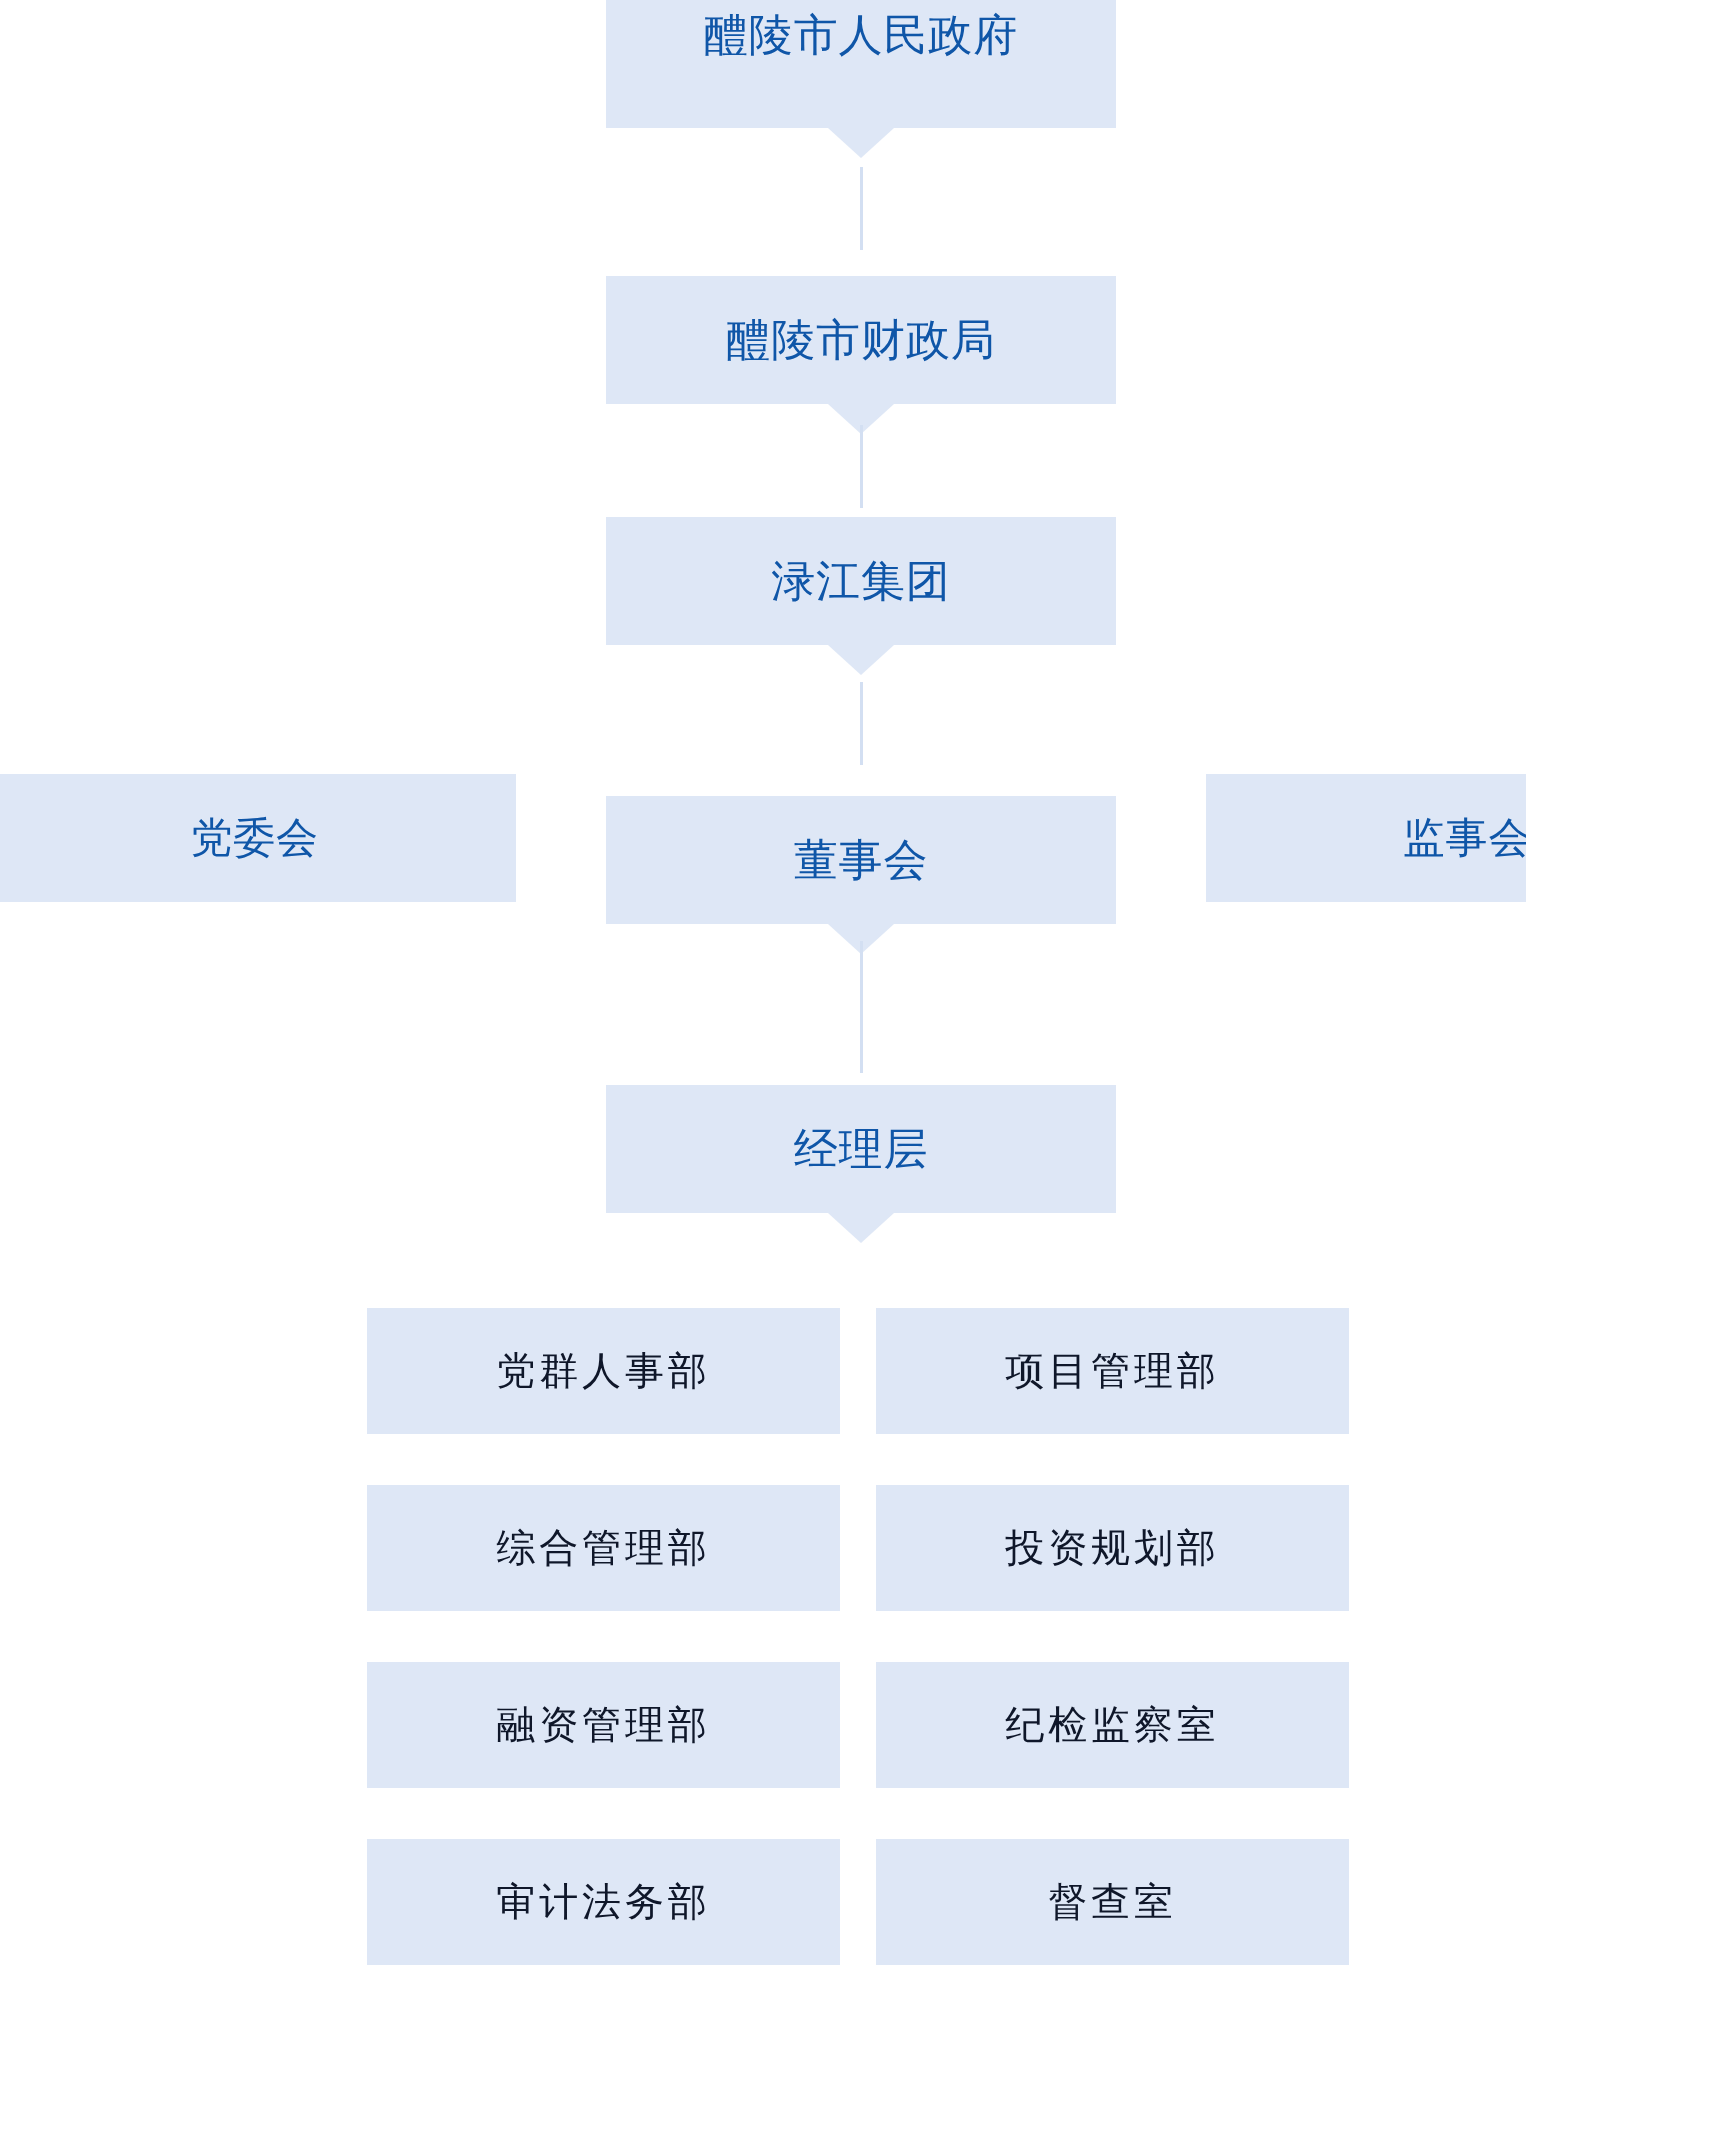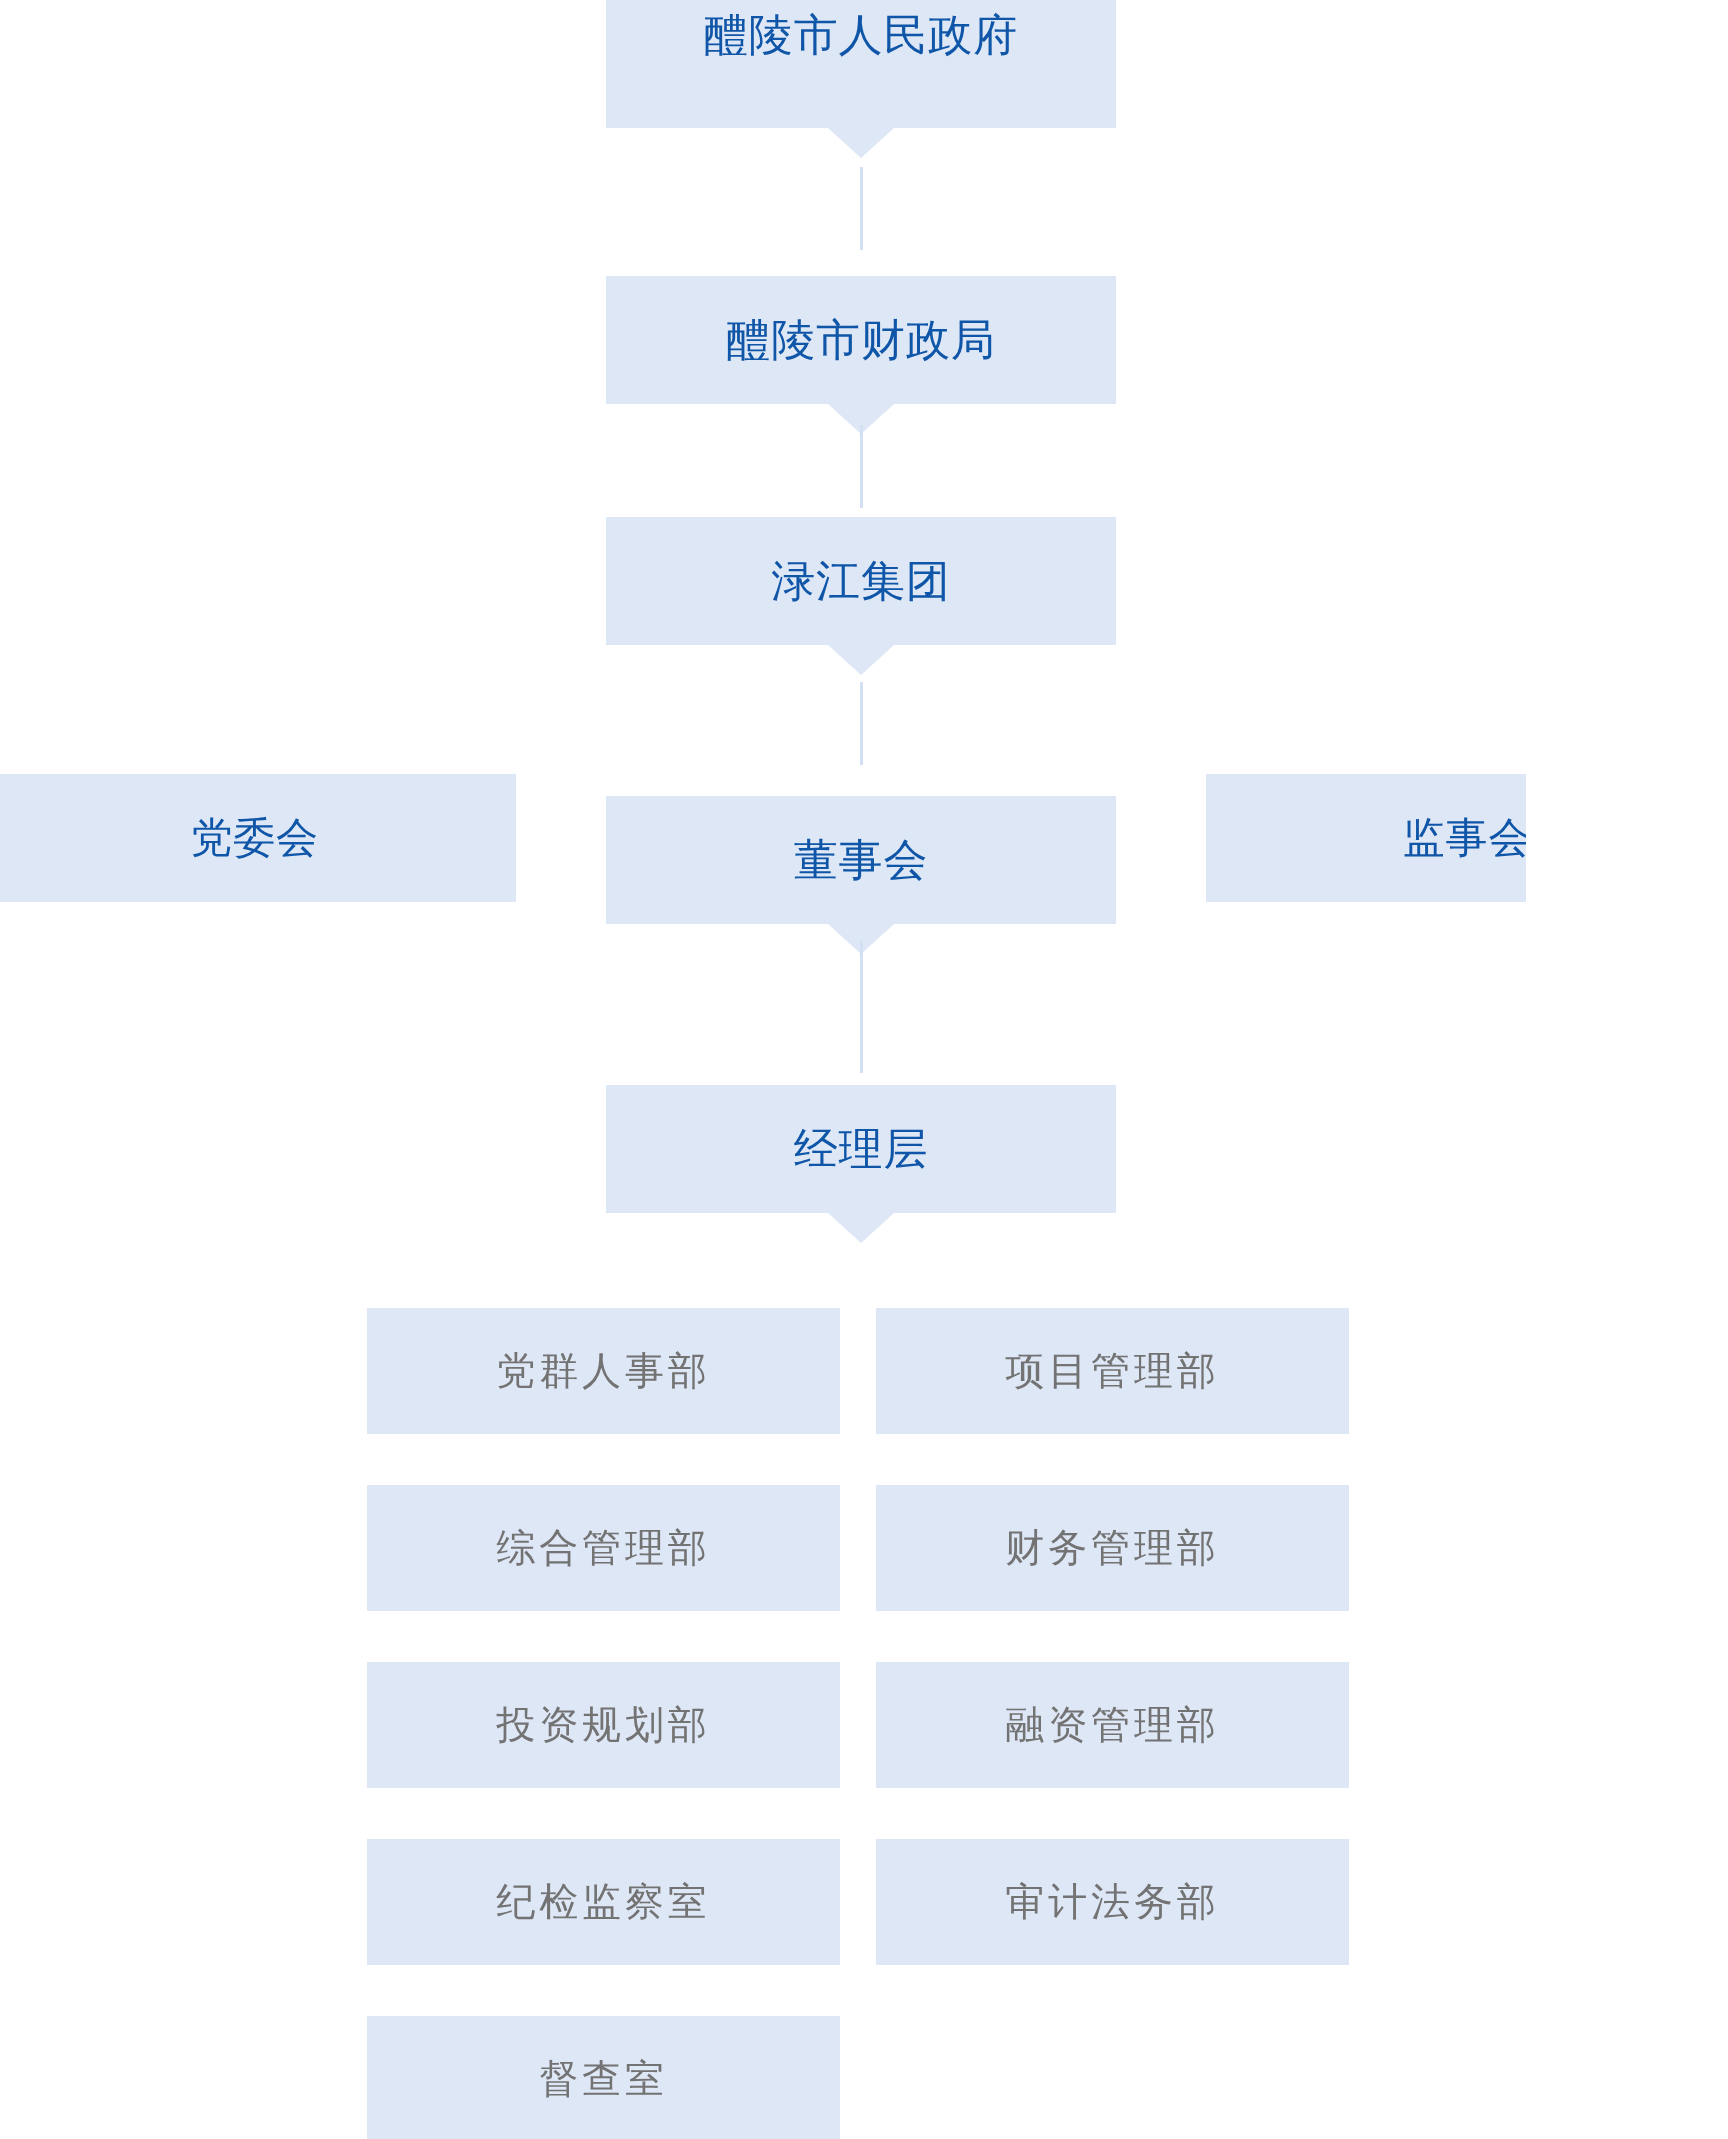--- a/index.html
+++ b/index.html
@@ -97,21 +97,21 @@
     grid-template-columns: 473px 473px;
     column-gap: 36px;
     row-gap: 51px;
   }
   .dept-node {
     position: relative;
     height: 126px;
     font-size: 39px;
     letter-spacing: 0.10em;
     background: #dee7f6;
-    color: #737373;
+    color: #0f172a;
     display: flex;
     align-items: center;
     justify-content: center;
     box-sizing: border-box;
     user-select: none;
   }
 </style>
 </head>
 <body>
 
@@ -160,23 +160,20 @@
     </div>
     <div class="dept-node">
       <span>项目管理部</span>
     </div>
 
     <div class="dept-node">
       <span>综合管理部</span>
     </div>
 
     <div class="dept-node">
-      <span>财务管理部</span>
-    </div>
-    <div class="dept-node">
       <span>投资规划部</span>
     </div>
 
     <div class="dept-node">
       <span>融资管理部</span>
     </div>
     <div class="dept-node">
       <span>纪检监察室</span>
     </div>
 

